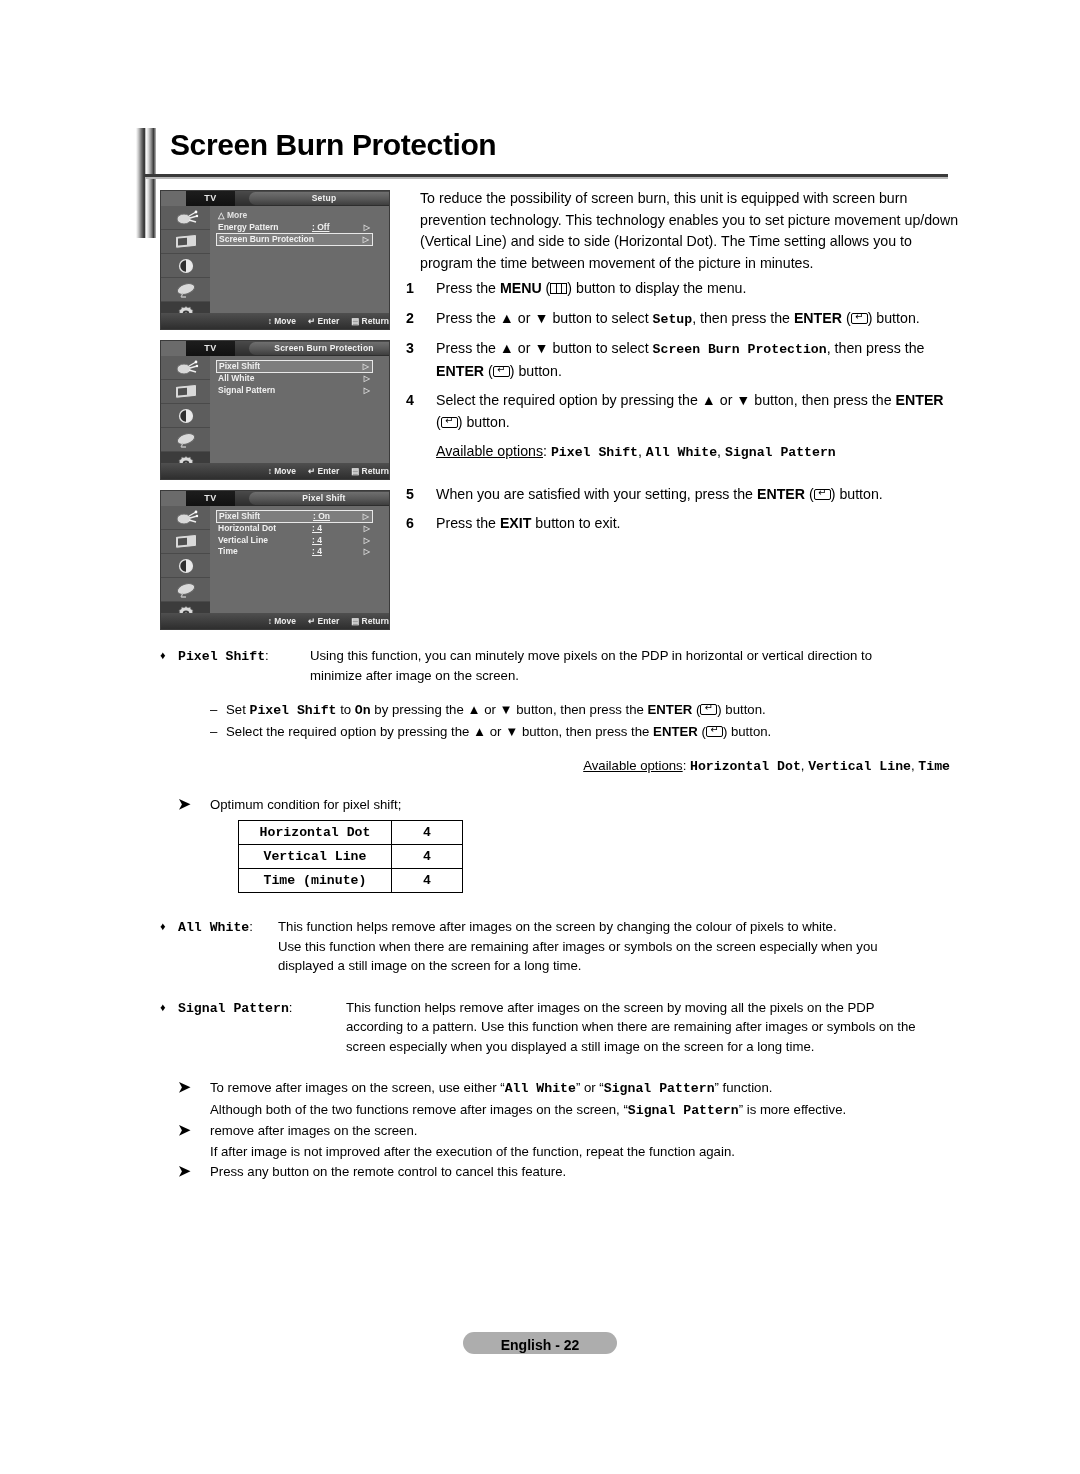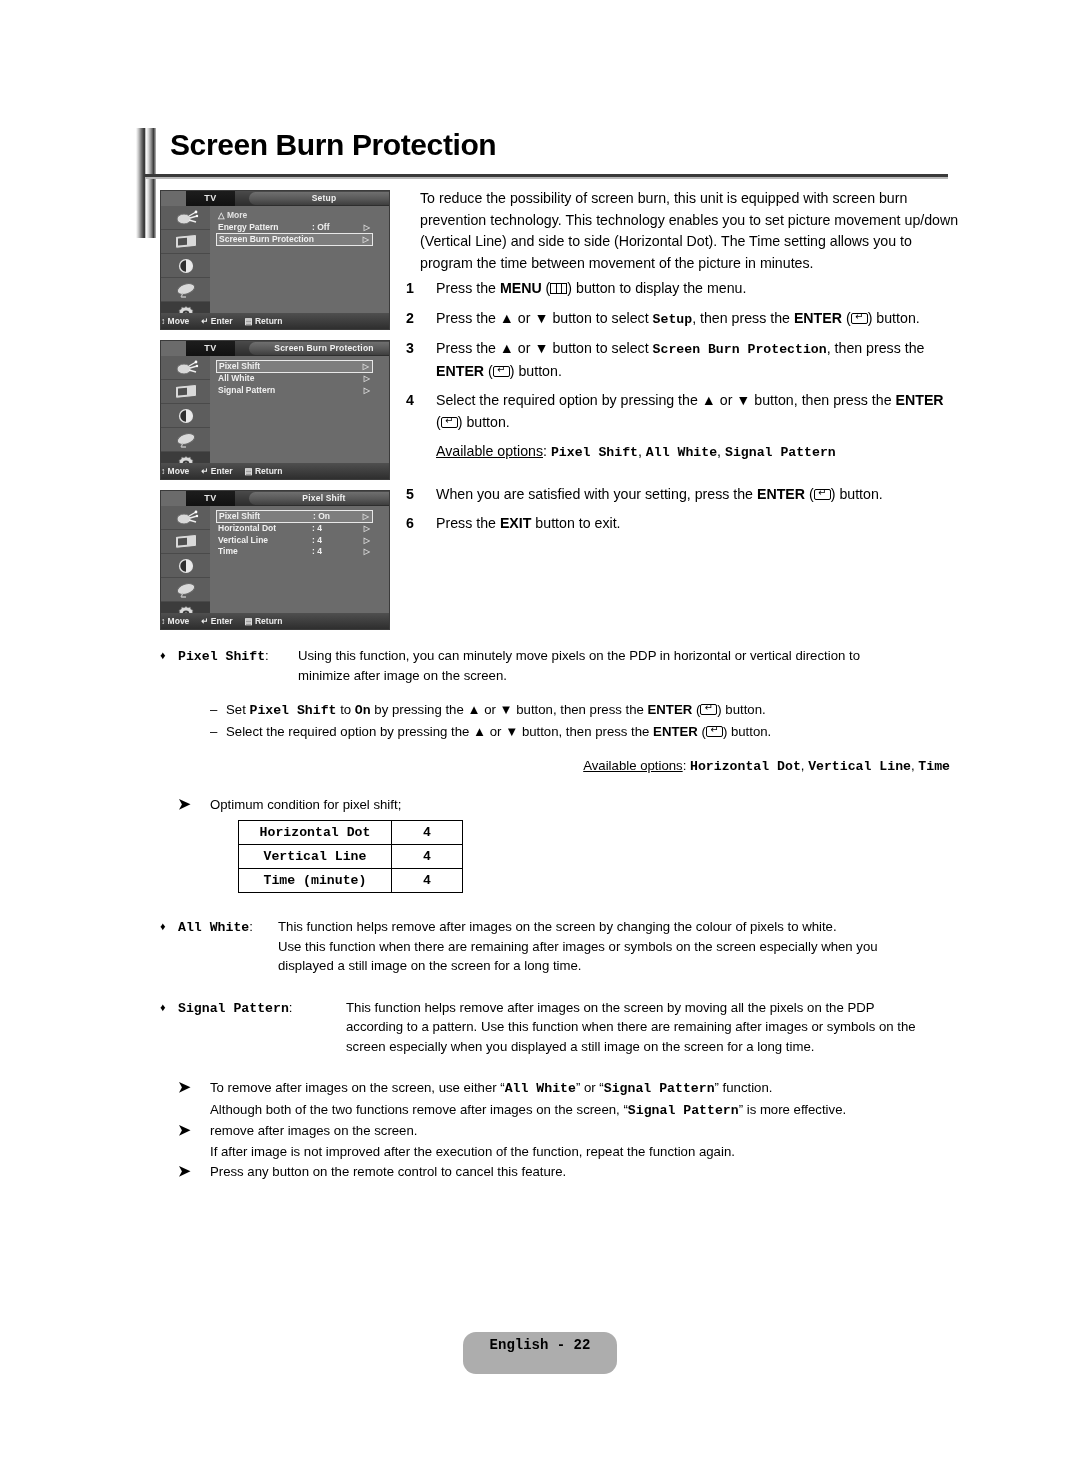--- a/index.html
+++ b/index.html
@@ -136,41 +136,42 @@
   }
   .osd-row.sel {
     background: #7d7d7d;
     border: 1px solid #e8e8e8;
     height: 13px;
     line-height: 11px;
   }
   .osd-row .val {
     position: absolute;
     left: 96px;
+    text-decoration: underline;
   }
   .osd-row .arr {
     position: absolute;
     right: 3px;
     top: 0;
     color: #d8d8d8;
     font-size: 8px;
   }
   .osd-row.more { color: #e4e4e4; }
 
   .osd-footbar {
     position: absolute;
     left: 0; right: 0; bottom: 0;
     height: 16px;
     background: linear-gradient(to bottom, #4f4f4f, #2e2e2e);
     color: #ececec;
     font-size: 8.5px;
     font-weight: bold;
     display: flex;
     align-items: center;
-    justify-content: flex-start;
+    justify-content: flex-end;
     gap: 12px;
     box-sizing: border-box;
   }
   .osd-footbar span.hint { white-space: nowrap; }
 
   
   .intro {
     position: absolute;
     left: 420px;
     top: 188px;
@@ -320,29 +321,28 @@
     width: 68px;
     text-align: center;
   }
 
   
   .footer-pill {
     position: absolute;
     left: 463px;
     top: 1332px;
     width: 154px;
-    height: 42px;
+    height: 22px;
     border-radius: 13px;
     background: #adadad;
     color: #000;
     font-size: 14px;
     font-weight: bold;
     text-align: center;
     line-height: 26px;
-    font-family: Liberation Mono, monospace;
   }
 </style>
 </head>
 <body>
 
 <div class="page">
 
   <div class="title-wrap">
     <div class="chrome-bar"></div>
     <div class="page-title">Screen Burn Protection</div>
@@ -520,21 +520,21 @@
       <div class="step"><span class="num">3</span><span>Press the ▲ or ▼ button to select </span><span class="mono">Screen Burn Protection</span><span>, then press the </span><span class="b">ENTER</span><span> (</span><span class="key-enter"><span>↵</span></span><span>) button.</span></div>
       <div class="step"><span class="num">4</span><span>Select the required option by pressing the ▲ or ▼ button, then press the </span><span class="b">ENTER</span><span> (</span><span class="key-enter"><span>↵</span></span><span>) button.</span></div>
       <div class="avail"><span class="ul">Available options</span><span>: </span><span class="mono">Pixel Shift</span><span>, </span><span class="mono">All White</span><span>, </span><span class="mono">Signal Pattern</span></div>
       <div class="step"><span class="num">5</span><span>When you are satisfied with your setting, press the </span><span class="b">ENTER</span><span> (</span><span class="key-enter"><span>↵</span></span><span>) button.</span></div>
       <div class="step"><span class="num">6</span><span>Press the </span><span class="b">EXIT</span><span> button to exit.</span></div>
     </div>
 
   <div class="lower" id="lower-host">
       <div class="diamond-block">
         <span class="dia">♦</span>
-        <div style="display:grid;grid-template-columns:120px 1fr;">
+        <div style="display:grid;grid-template-columns:120px 1fr;gap:12px;">
           <div><span class="mono">Pixel Shift</span><span>: </span></div>
           <div>Using this function, you can minutely move pixels on the PDP in horizontal or vertical direction to<br>minimize after image on the screen.</div>
         </div>
       </div>
       <div class="dash-list">
         <div class="dash-item"><span class="dash">–</span><span>Set </span><span class="mono">Pixel Shift</span><span> to </span><span class="mono">On</span><span> by pressing the ▲ or ▼ button, then press the </span><span class="b">ENTER</span><span> (</span><span class="key-enter"><span>↵</span></span><span>) button.</span></div>
         <div class="dash-item"><span class="dash">–</span><span>Select the required option by pressing the ▲ or ▼ button, then press the </span><span class="b">ENTER</span><span> (</span><span class="key-enter"><span>↵</span></span><span>) button.</span></div>
       </div>
       <div class="avail2"><span class="ul">Available options</span><span>: </span><span class="mono">Horizontal Dot</span><span>, </span><span class="mono">Vertical Line</span><span>, </span><span class="mono">Time</span></div>
       <div class="arrow-block" style="margin-top:18px;"><span class="arw">➤</span><span>Optimum condition for pixel shift;</span></div>

